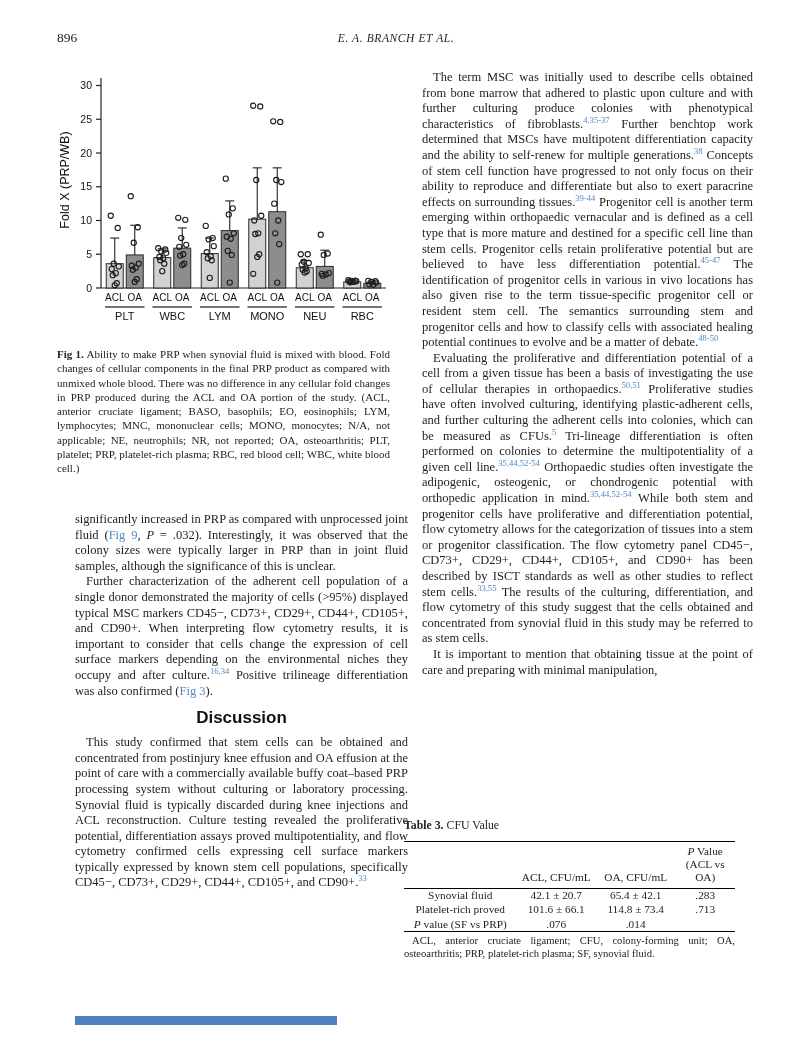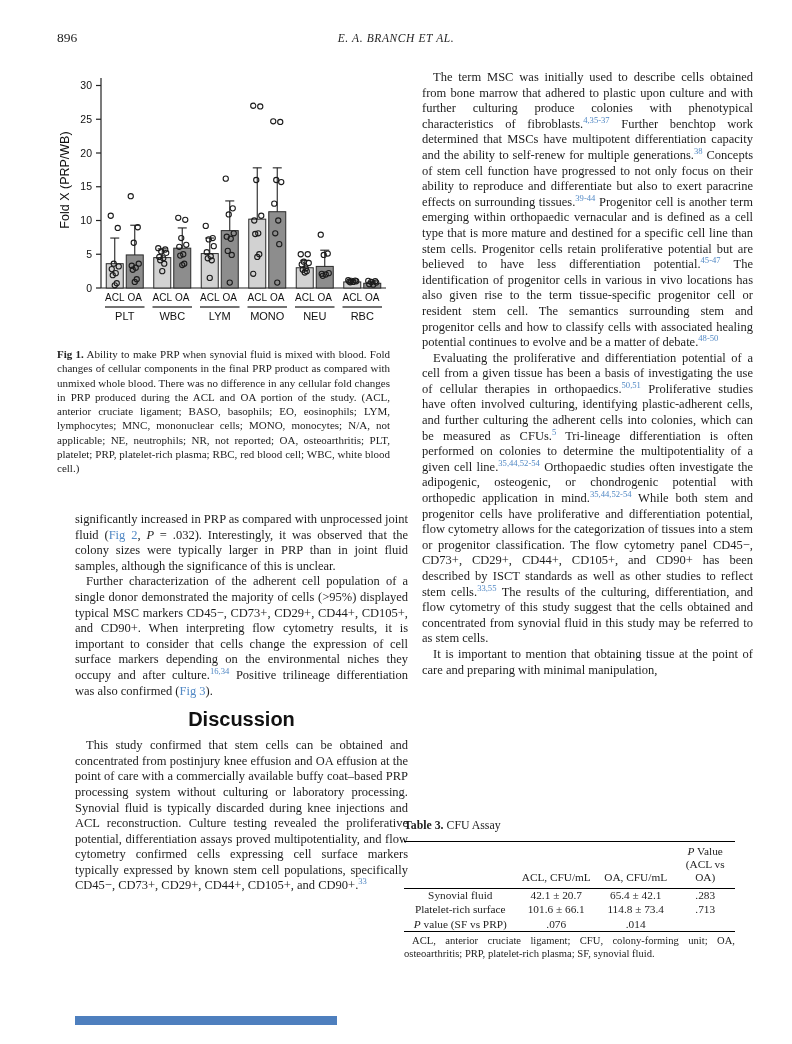--- a/index.html
+++ b/index.html
@@ -10,21 +10,21 @@
   .running-head{position:absolute;left:0;right:0;text-align:center;font-style:italic;
         font-size:11.5px;letter-spacing:.6px;top:2px;}
   .col{position:absolute;top:66px;}
   .col-left{left:57px;width:333px;}
   .col-right{left:404px;width:331px;}
   .figure{margin:0;position:absolute;top:0;left:0;width:333px;}
   .caption{font-size:11px;line-height:14.3px;text-align:justify;margin-top:9px;color:#222;}
   .textflow{position:absolute;left:18px;width:100%;}
   .para{font-size:12.5px;line-height:15.6px;text-align:justify;margin:0;color:#1d1d1d;}
   .indent{text-indent:11px;}
-  .section-heading{font-family:"Liberation Sans",sans-serif;font-weight:bold;font-size:20px;
+  .section-heading{font-family:"Liberation Sans",sans-serif;font-weight:bold;font-size:17px;
         text-align:center;margin:9px 0 7px 0;color:#111;}
   .link{color:#5188c4;}
   sup.cite{color:#5188c4;font-size:8.6px;line-height:0;}
   
   .tablewrap{position:absolute;left:0;width:331px;}
   .tbl-caption{font-size:11.8px;margin-bottom:8px;}
   .tbl-caption strong{font-weight:bold;}
   table.tbl{width:100%;border-collapse:collapse;border-top:1.6px solid #000;
         border-bottom:1.6px solid #000;font-size:11.3px;line-height:13.2px;}
   table.tbl thead th{font-weight:normal;text-align:center;vertical-align:bottom;
@@ -230,38 +230,38 @@
           <circle cx="312.25" cy="218.2875" r="2.6" fill="none" stroke="#1c1c1c" stroke-width="1.1"></circle>
           <circle cx="316.25" cy="218.625" r="2.6" fill="none" stroke="#1c1c1c" stroke-width="1.1"></circle>
           <text x="315.25" y="235" text-anchor="middle" class="ch-sub">OA</text>
           <line x1="285.5" y1="241" x2="325" y2="241" stroke="#444" stroke-width="1.4"></line>
           <text x="305.25" y="254" text-anchor="middle" class="ch-grp">RBC</text>
         </svg>
       <figcaption class="caption"><strong>Fig 1.</strong> Ability to make PRP when synovial fluid is mixed with blood. Fold changes of cellular components in the final PRP product as compared with unmixed whole blood. There was no difference in any cellular fold changes in PRP produced during the ACL and OA portion of the study. (ACL, anterior cruciate ligament; BASO, basophils; EO, eosinophils; LYM, lymphocytes; MNC, mononuclear cells; MONO, monocytes; N/A, not applicable; NE, neutrophils; NR, not reported; OA, osteoarthritis; PLT, platelet; PRP, platelet-rich plasma; RBC, red blood cell; WBC, white blood cell.)</figcaption>
     </figure>
 
     <div class="textflow" style="top:446px;">
-      <p class="para">significantly increased in PRP as compared with unprocessed joint fluid (<span class="link">Fig 2</span>, <em>P</em> = .032). Interestingly, it was observed that the colony sizes were typically larger in PRP than in joint fluid samples, although the significance of this is unclear.</p>
+      <p class="para">significantly increased in PRP as compared with unprocessed joint fluid (<span class="link">Fig 9</span>, <em>P</em> = .032). Interestingly, it was observed that the colony sizes were typically larger in PRP than in joint fluid samples, although the significance of this is unclear.</p>
       <p class="para indent">Further characterization of the adherent cell population of a single donor demonstrated the majority of cells (&gt;95%) displayed typical MSC markers CD45−, CD73+, CD29+, CD44+, CD105+, and CD90+. When interpreting flow cytometry results, it is important to consider that cells change the expression of cell surface markers depending on the environmental niches they occupy and after culture.<sup class="cite">16,34</sup> Positive trilineage differentiation was also confirmed (<span class="link">Fig 3</span>).</p>
       <h2 class="section-heading">Discussion</h2>
       <p class="para indent">This study confirmed that stem cells can be obtained and concentrated from postinjury knee effusion and OA effusion at the point of care with a commercially available buffy coat–based PRP processing system without culturing or laboratory processing. Synovial fluid is typically discarded during knee injections and ACL reconstruction. Culture testing revealed the proliferative potential, differentiation assays proved multipotentiality, and flow cytometry confirmed cells expressing cell surface markers typically expressed by known stem cell populations, specifically CD45−, CD73+, CD29+, CD44+, CD105+, and CD90+.<sup class="cite">33</sup></p>
     </div>
   </div>
 
   <div class="col col-right">
     <div class="textflow" style="top:4px;max-height:744px;overflow:hidden;">
       <p class="para indent">The term MSC was initially used to describe cells obtained from bone marrow that adhered to plastic upon culture and with further culturing produce colonies with phenotypical characteristics of fibroblasts.<sup class="cite">4,35-37</sup> Further benchtop work determined that MSCs have multipotent differentiation capacity and the ability to self-renew for multiple generations.<sup class="cite">38</sup> Concepts of stem cell function have progressed to not only focus on their ability to reproduce and differentiate but also to exert paracrine effects on surrounding tissues.<sup class="cite">39-44</sup> Progenitor cell is another term emerging within orthopaedic vernacular and is defined as a cell type that is more mature and destined for a specific cell line than stem cells. Progenitor cells retain proliferative potential but are believed to have less differentiation potential.<sup class="cite">45-47</sup> The identification of progenitor cells in various in vivo locations has also given rise to the term tissue-specific progenitor cell or resident stem cell. The semantics surrounding stem and progenitor cells and how to classify cells with associated healing potential continues to evolve and be a matter of debate.<sup class="cite">48-50</sup></p>
       <p class="para indent">Evaluating the proliferative and differentiation potential of a cell from a given tissue has been a basis of investigating the use of cellular therapies in orthopaedics.<sup class="cite">50,51</sup> Proliferative studies have often involved culturing, identifying plastic-adherent cells, and further culturing the adherent cells into colonies, which can be measured as CFUs.<sup class="cite">5</sup> Tri-lineage differentiation is often performed on colonies to determine the multipotentiality of a given cell line.<sup class="cite">35,44,52-54</sup> Orthopaedic studies often investigate the adipogenic, osteogenic, or chondrogenic potential with orthopedic application in mind.<sup class="cite">35,44,52-54</sup> While both stem and progenitor cells have proliferative and differentiation potential, flow cytometry allows for the categorization of tissues into a stem or progenitor classification. The flow cytometry panel CD45−, CD73+, CD29+, CD44+, CD105+, and CD90+ has been described by ISCT standards as well as other studies to reflect stem cells.<sup class="cite">33,55</sup> The results of the culturing, differentiation, and flow cytometry of this study suggest that the cells obtained and concentrated from synovial fluid in this study may be referred to as stem cells.</p>
       <p class="para indent">It is important to mention that obtaining tissue at the point of care and preparing with minimal manipulation,</p>
     </div>
 
     <div class="tablewrap" style="top:752px;">
       <div class="tbl-caption">
         <strong>Table 3.</strong>
-        <span>CFU Assay</span>
+        <span>CFU Value</span>
       </div>
       <table class="tbl" id="cfu-table">
         <colgroup>
             <col style="width:34%">
             <col style="width:24%">
             <col style="width:24%">
             <col style="width:18%">
           </colgroup>
         <thead>
             <tr>
@@ -272,21 +272,21 @@
             </tr>
           </thead>
         <tbody>
             <tr>
               <td>Synovial fluid</td>
               <td>42.1 ± 20.7</td>
               <td>65.4 ± 42.1</td>
               <td>.283</td>
             </tr>
             <tr>
-              <td>Platelet-rich surface</td>
+              <td>Platelet-rich proved</td>
               <td>101.6 ± 66.1</td>
               <td>114.8 ± 73.4</td>
               <td>.713</td>
             </tr>
             <tr>
               <td><em>P</em> value (SF vs PRP)</td>
               <td>.076</td>
               <td>.014</td>
               <td></td>
             </tr>

